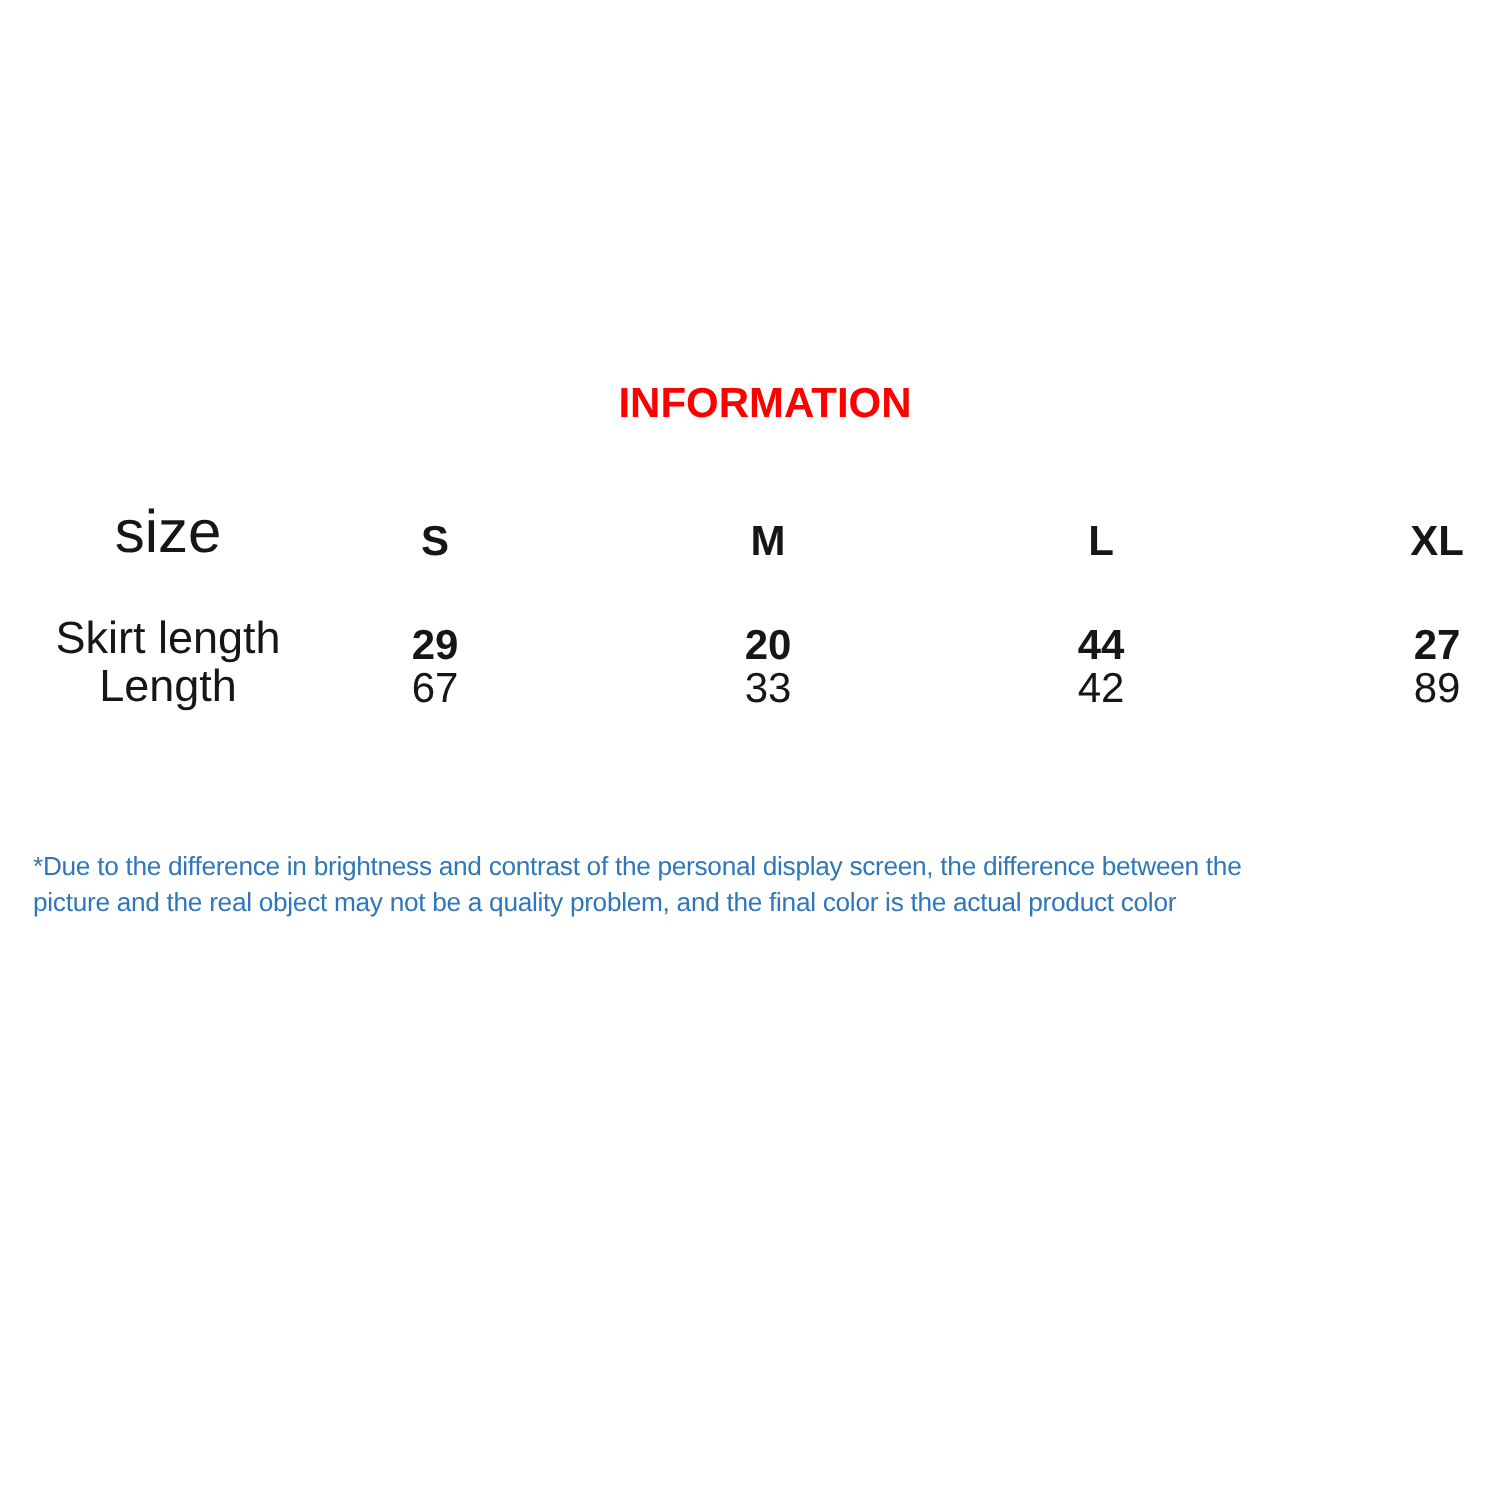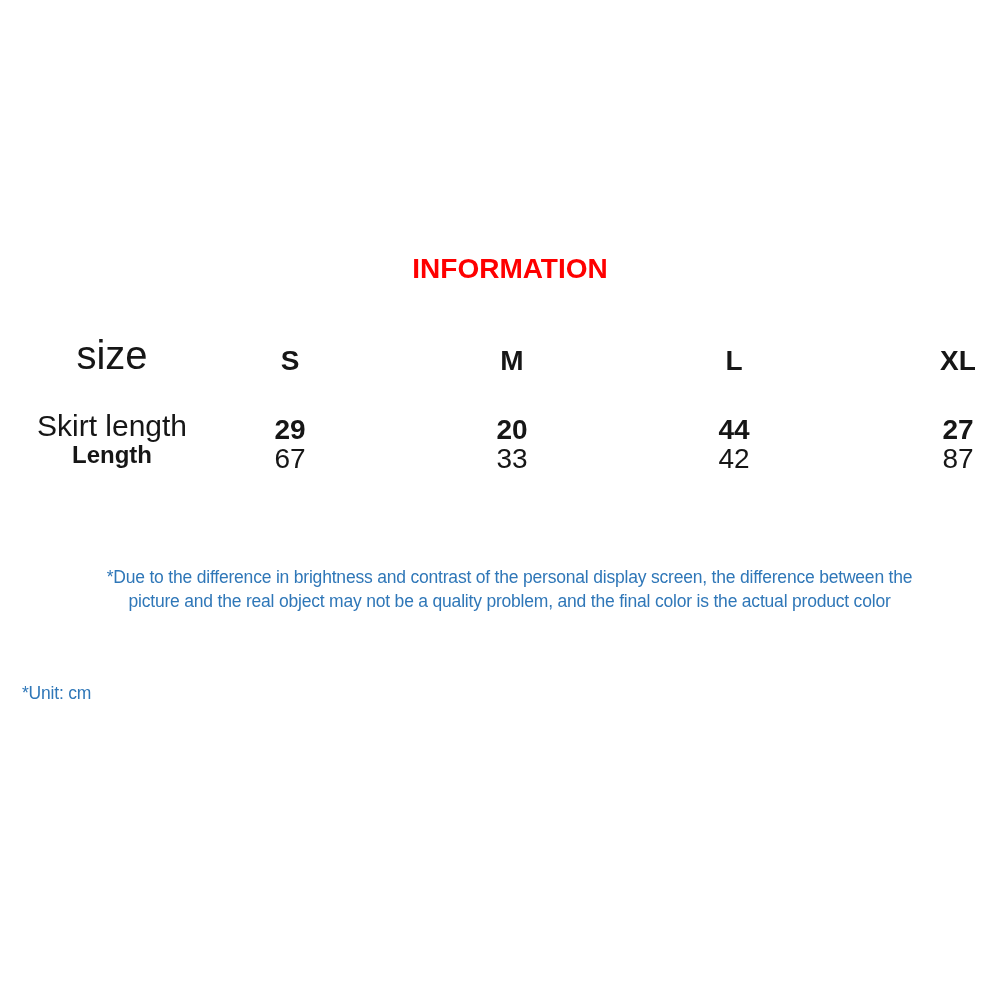--- a/index.html
+++ b/index.html
@@ -36,34 +36,34 @@
   .c-label { left: 112px; }
   .c-s  { left: 290px; }
   .c-m  { left: 512px; }
   .c-l  { left: 734px; }
   .c-xl { left: 958px; }
   
   .r-head-label { top: 335px; font-size: 40px; font-weight: 400; }
   .r-head       { top: 347px; font-size: 28px; font-weight: bold; }
   .r1-label     { top: 391px; font-size: 30px; font-weight: 400; margin-top: 20px; }
   .r1           { top: 416px; font-size: 28px; font-weight: bold; }
-  .r2-label     { top: 443px; font-size: 24px; font-weight: 700; }
+  .r2-label     { top: 443px; font-size: 30px; font-weight: 400; }
   .r2           { top: 445px; font-size: 28px; font-weight: normal; }
   
   .note {
     position: absolute;
     left: 22px;
     width: 975px;
     color: #2f77b8;
     font-size: 17.5px;
     line-height: 24px;
     letter-spacing: -0.2px;
     white-space: pre-line;
   }
-  .note-1 { top: 565px; text-align: center; }
+  .note-1 { top: 565px; }
   .note-2 { top: 635px; }
   .note-3 { top: 681px; }
 </style>
 </head>
 <body>
 
 <div class="page">
 
   <div class="title">INFORMATION</div>
 
@@ -78,20 +78,19 @@
     <span class="cell c-label r1-label">Skirt length</span>
     <span class="cell c-s r1">29</span>
     <span class="cell c-m r1">20</span>
     <span class="cell c-l r1">44</span>
     <span class="cell c-xl r1">27</span>
 
     <span class="cell c-label r2-label">Length</span>
     <span class="cell c-s r2">67</span>
     <span class="cell c-m r2">33</span>
     <span class="cell c-l r2">42</span>
-    <span class="cell c-xl r2">87</span>
+    <span class="cell c-xl r2">89</span>
   </div>
 
   <div class="note note-1">*Due to the difference in brightness and contrast of the personal display screen, the difference between the
 picture and the real object may not be a quality problem, and the final color is the actual product color</div>
-  <div class="note note-3">*Unit: cm</div>
 
 </div>
 
 </body></html>

